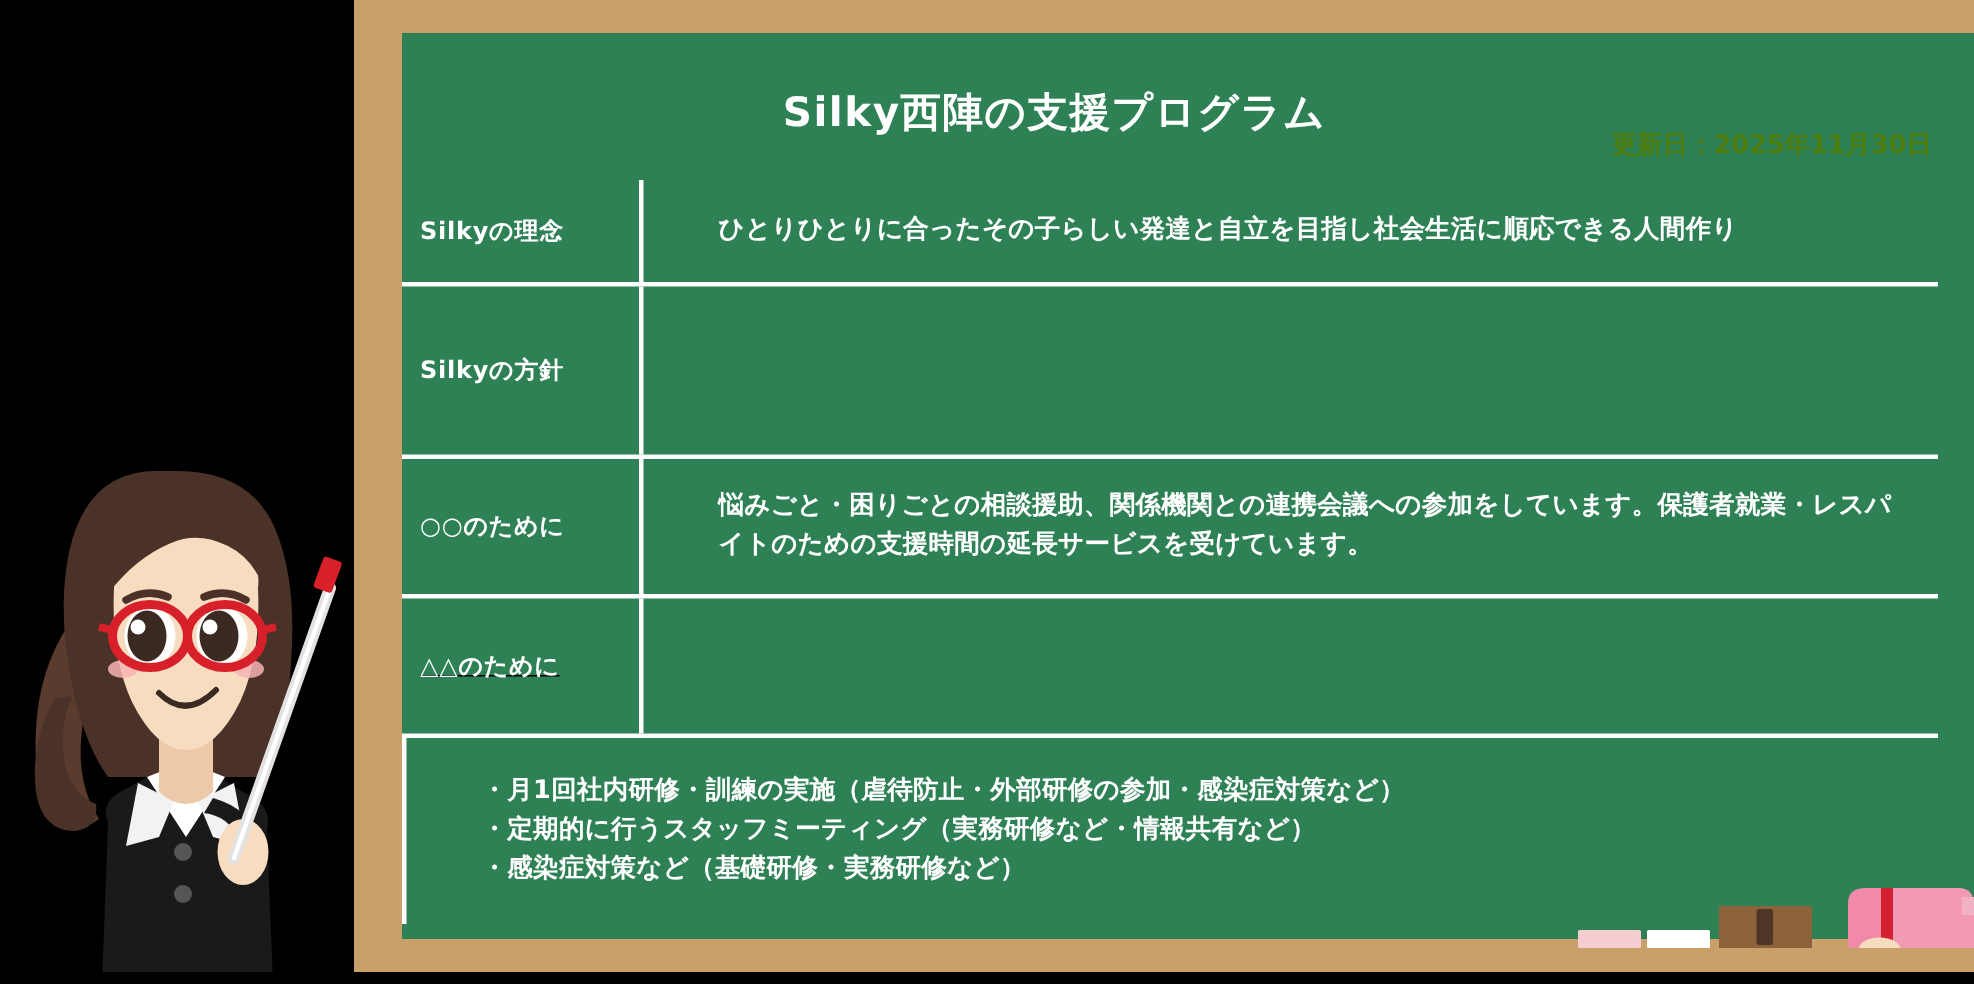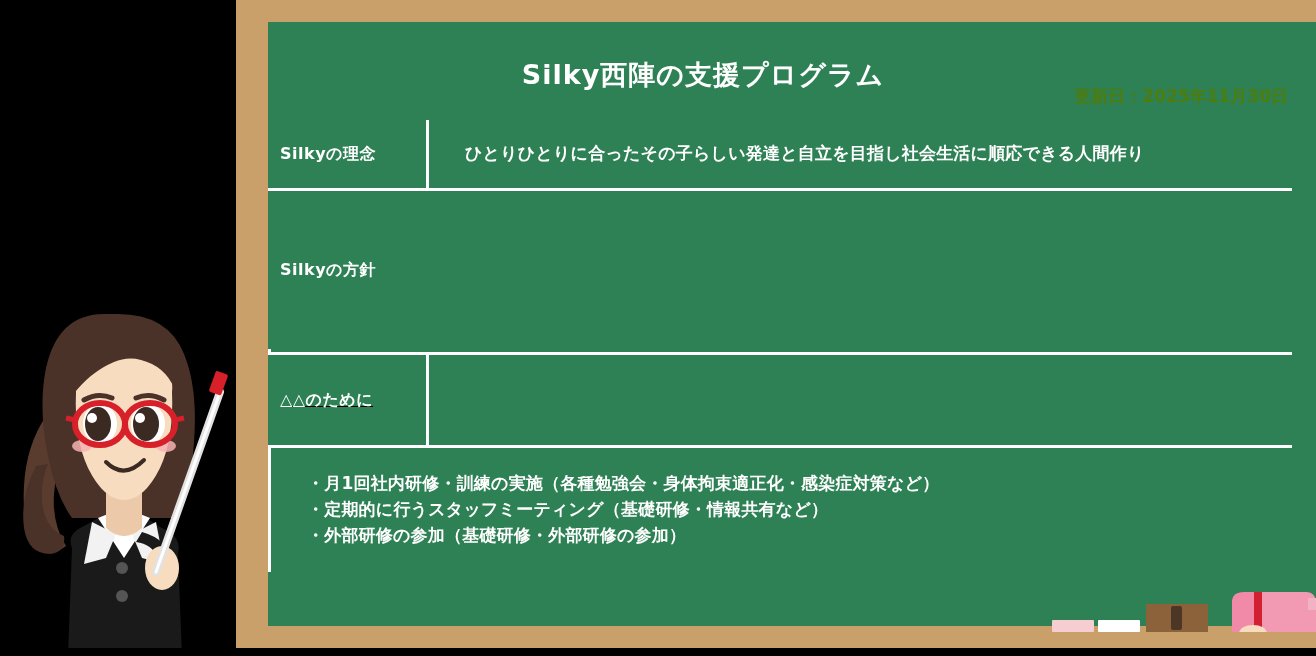--- a/index.html
+++ b/index.html
@@ -110,38 +110,38 @@
   .vrule {
     flex: 0 0 3px;
     width: 3px;
     background: #ffffff;
   }
   .cell-body {
     flex: 1 1 auto;
     display: flex;
     flex-direction: column;
     justify-content: center;
-    padding: 12px 18px 12px 36px;
+    padding: 12px 18px 12px 50px;
     box-sizing: border-box;
     color: #ffffff;
     font-size: 17px;
     font-weight: bold;
     line-height: 1.52;
     letter-spacing: 0.2px;
   }
   .cell-body p {
     margin: 0;
   }
   .bullet {
     margin: 0;
     white-space: nowrap;
   }
 
   .h-r1 { min-height: 68px; }
-  .h-r2 { min-height: 112px; flex-direction: column; }
+  .h-r2 { min-height: 112px; }
   .h-r3 { min-height: 90px; }
   .h-r4 { min-height: 90px; text-decoration: underline; }
   .h-r5 { min-height: 124px; }
 
   
   .chalk {
     position: absolute;
     height: 12px;
     border-radius: 1px;
   }
@@ -214,32 +214,39 @@
       <div class="cell-body">
         <p>ひとりひとりに合ったその子らしい発達と自立を目指し社会生活に順応できる人間作り</p>
       </div>
     </div>
 
     <div class="row h-r2">
       <div class="cell-label">Silkyの方針</div>
       <div class="vrule"></div>
     </div>
 
+    <div class="row h-r3">
+      <div class="cell-label">○○のために</div>
+      <div class="vrule"></div>
+      <div class="cell-body">
+        <p>悩みごと・困りごとの相談援助、関係機関との連携会議への参加をしています。保護者就業・レスパイトのための支援時間の延長サービスを受けています。</p>
+      </div>
+    </div>
 
     <div class="row h-r4">
       <div class="cell-label">△△のために</div>
       <div class="vrule"></div>
     </div>
 
     <div class="row h-r5 last">
       <div class="vrule"></div>
       <div class="cell-body">
-        <p class="bullet">・月1回社内研修・訓練の実施（各種勉強会・身体拘束適正化・感染症対策など）</p>
-        <p class="bullet">・定期的に行うスタッフミーティング（基礎研修・情報共有など）</p>
-        <p class="bullet">・外部研修の参加（基礎研修・外部研修の参加）</p>
+        <p class="bullet">・月1回社内研修・訓練の実施（虐待防止・外部研修の参加・感染症対策など）</p>
+        <p class="bullet">・定期的に行うスタッフミーティング（実務研修など・情報共有など）</p>
+        <p class="bullet">・感染症対策など（基礎研修・実務研修など）</p>
       </div>
     </div>
 
   </div>
 
   <div class="chalk" id="chalk-pink"></div>
   <div class="chalk" id="chalk-white"></div>
   <div id="eraser"></div>
   <div id="eraser-grip"></div>
 

